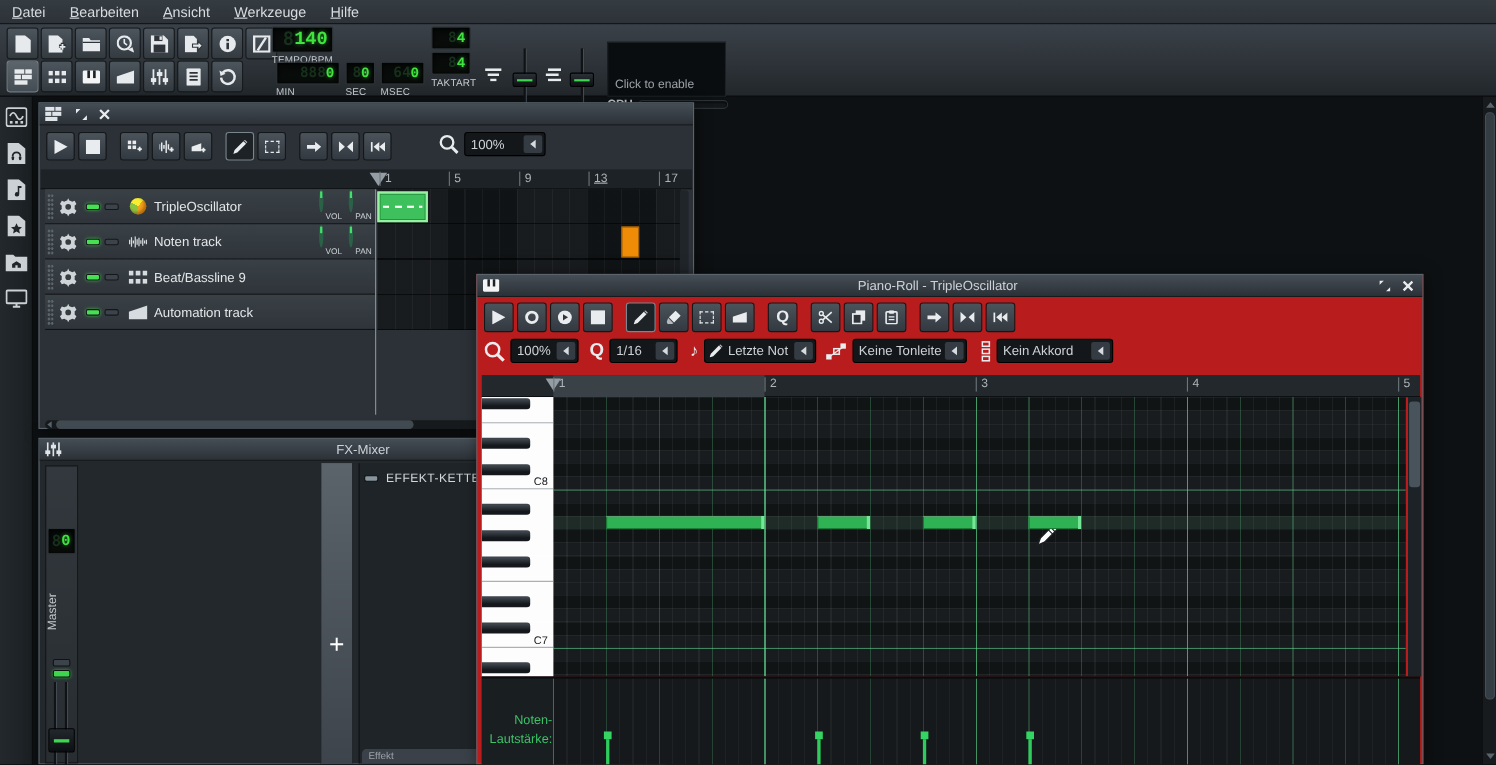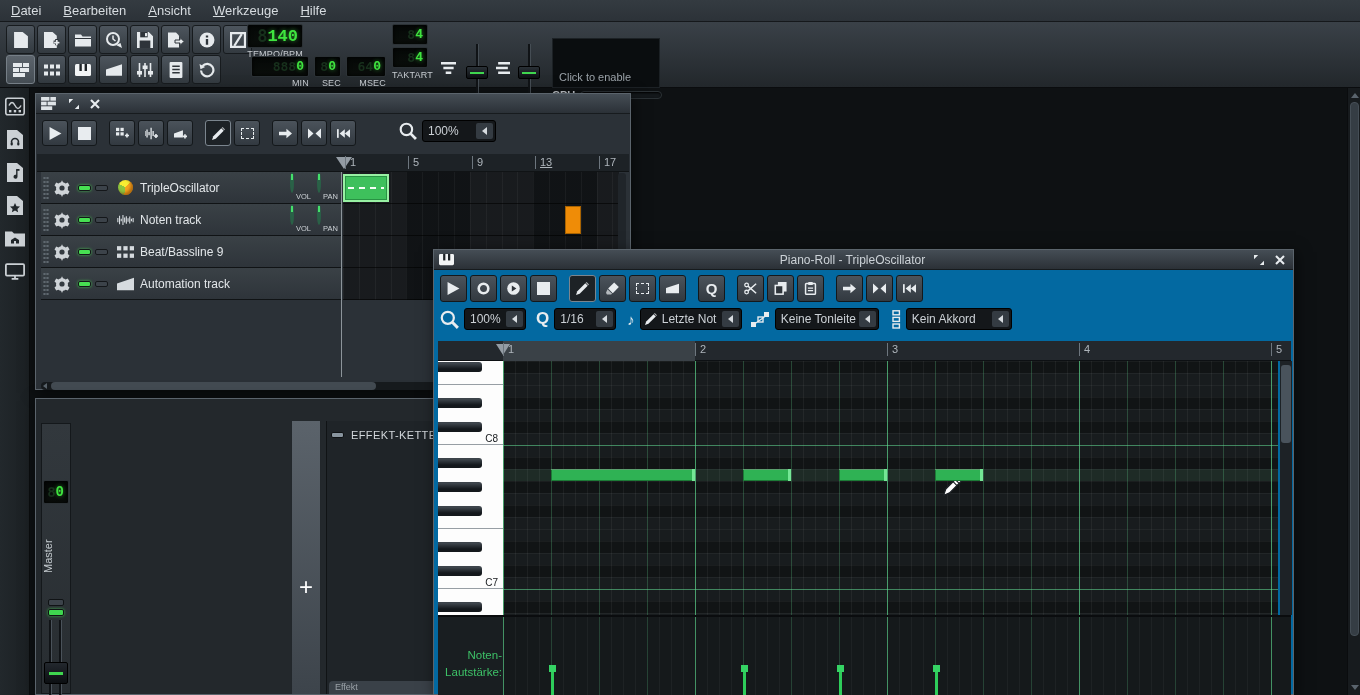--- a/index.html
+++ b/index.html
@@ -25,21 +25,21 @@
     display:flex; align-items:center; justify-content:center; }
   .tbtn svg { width:16px; height:16px; }
   .tbtn.active { background:linear-gradient(#5c646c,#454d54); border-color:#767f87; }
 
   .led { background:linear-gradient(#050807,#0a0e0b); border:1px solid #2c3236;
     border-radius:2px; box-shadow:inset 0 0 5px #000;
     font-family:"DejaVu Sans Mono", monospace; font-weight:bold;
     display:flex; align-items:center; justify-content:flex-end; padding:0 4px; }
   .led .ghost { color:#17301c; } 
   .led .lit { color:#3fe43f; text-shadow:0 0 4px rgba(63,228,63,.55);font-family:Liberation Mono, monospace; }
-  .led-label { color:#c7ccd1; font-size:9px; text-align:right; margin-top:1px; letter-spacing:.2px; }
+  .led-label { color:#c7ccd1; font-size:9px; text-align:left; margin-top:1px; letter-spacing:.2px; }
 
   .tempo-panel { position:absolute; left:247px; top:2px; width:56px; }
   .tempo-panel .led { height:24px; font-size:17px; }
   .time-panel { position:absolute; left:251px; top:34px; display:flex; gap:5px; }
   .time-cell .led { height:21px; font-size:13px; }
   .sig-panel { position:absolute; left:392px; top:2px; width:36px; }
   .sig-panel .led { height:21px; font-size:13px; margin-bottom:2px; }
 
   .slider-icon { position:absolute; top:40px; color:#e8ecef; }
   .vslider { position:absolute; top:22px; width:22px; height:60px; }
@@ -189,21 +189,21 @@
   .mx-fx-panel { position:absolute; left:290px; top:22px; width:278px; height:273px;
     background:#1f2428; border-left:1px solid #101315; }
   .fx-header { position:absolute; left:4px; top:8px; display:flex; align-items:center; gap:7px; }
   .fx-led { width:13px; height:6px; border-radius:2px; background:#88949e; border:1px solid #0e1113; }
   .fx-header-label { color:#d2d7db; font-size:11px; letter-spacing:.4px; }
   .fx-bottom-bar { position:absolute; left:2px; bottom:0; width:274px; height:13px;
     background:#3a4148; border-radius:4px 4px 0 0; color:#9aa1a7; font-size:9px;
     padding:1px 6px; overflow:hidden; }
 
   
-  #piano-roll { left:433px; top:249px; width:861px; height:446px; z-index:30; background:#0369a1; }
+  #piano-roll { left:433px; top:249px; width:861px; height:446px; z-index:30; background:#b91c1c; }
   .pr-toolbar1 { position:absolute; left:6px; top:25px; display:flex; align-items:center; gap:3px; }
   .pr-toolbar1 .wbtn { width:27px; height:27px; }
   .pr-toolbar2 { position:absolute; left:6px; top:58px; display:flex; align-items:center; gap:5px; }
   .pr-timeline { position:absolute; left:4px; top:91px; width:853px; height:20px;
     background:#23282d; border-bottom:1px solid #0d1013; }
   .pr-tl-light { position:absolute; left:65px; top:0; width:192px; height:20px; background:#3a4147; }
   .pr-keys { position:absolute; left:4px; top:111px; width:65px; height:254px; overflow:hidden;
     background:#fff; }
   .key-row { position:relative; width:65px; height:12px; background:#fdfdfd; }
   .key-row.boundary { border-bottom:1px solid #979ea4; height:12px; }
@@ -679,20 +679,31 @@
       </div>
     <div class="se-playline"></div>
     <div class="se-vstrip"></div>
     <div class="se-hscroll">
       <span class="harrow"></span>
       <span class="hthumb"></span>
     </div>
   </div>
 
   <div class="window" id="fx-mixer">
+    <div class="titlebar">
+      <span class="t-icon">
+          <svg viewBox="0 0 16 14">
+            <path d="M2.5 0v14M8 0v14M13.5 0v14" stroke="currentColor" stroke-width="1.6"></path>
+            <rect x="0" y="8" width="5" height="3.6"></rect>
+            <rect x="5.6" y="2.5" width="5" height="3.6"></rect>
+            <rect x="11" y="8" width="5" height="3.6"></rect>
+          </svg>
+        </span>
+      <span class="t-title">FX-Mixer</span>
+    </div>
     <div class="mx-strip">
       <div class="led mx-led">
           <span class="ghost">8</span>
           <span class="lit">0</span>
         </div>
       <div class="mx-name">Master</div>
       <span class="mx-pill" style="top:175px; background:#3c434a"></span>
       <span class="mx-pill" style="top:185px; background:#3fd64f; box-shadow:0 0 3px rgba(63,214,79,.8)"></span>
       <span class="mx-fader-track" style="left:7px"></span>
       <span class="mx-fader-track" style="left:17px"></span>

